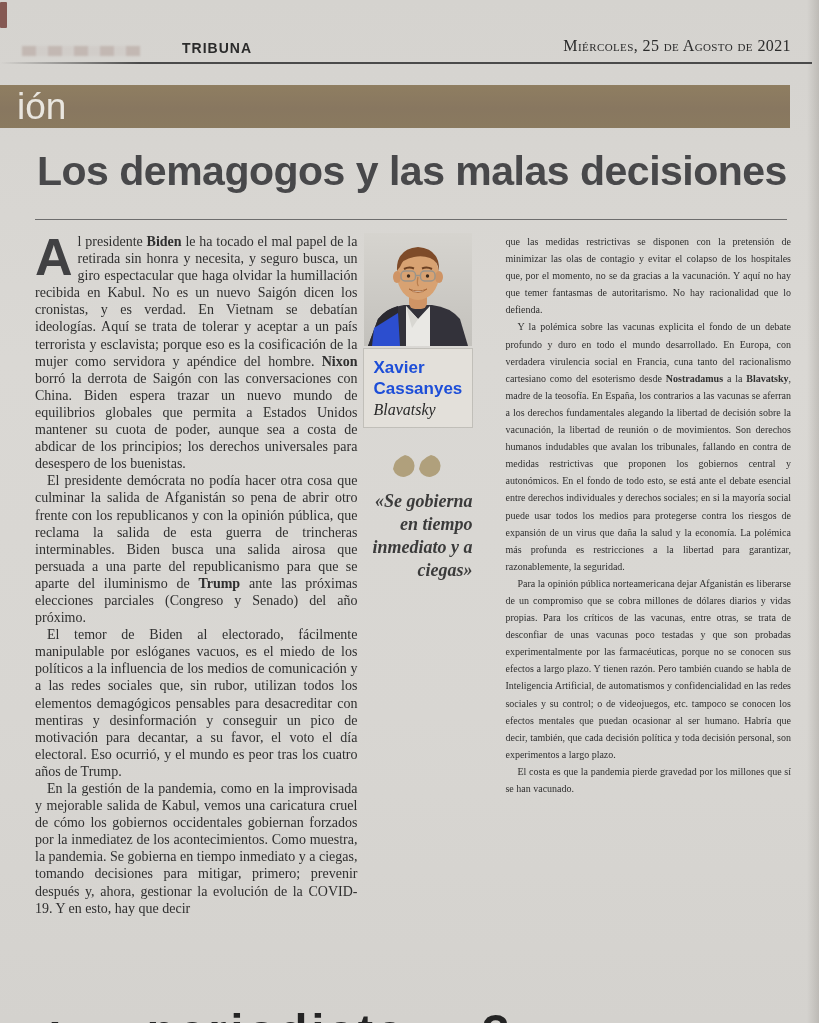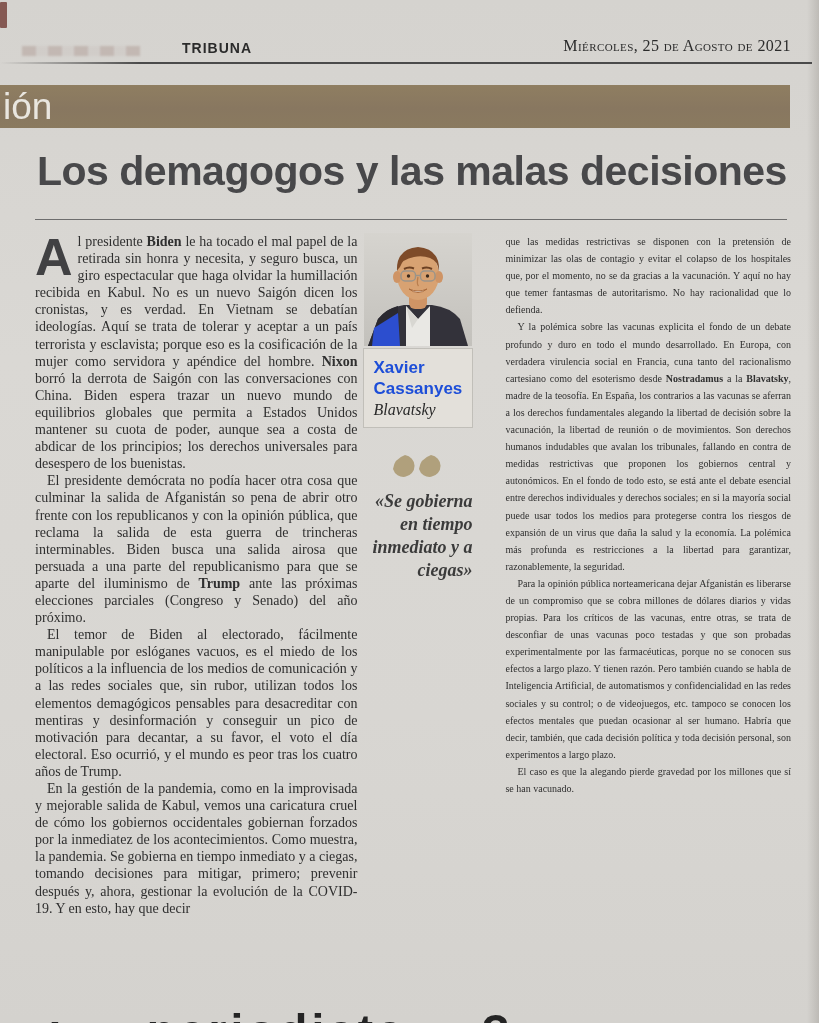--- a/index.html
+++ b/index.html
@@ -19,21 +19,21 @@
   
   .kicker{position:absolute;left:182px;top:40px;font-family:"Liberation Sans",sans-serif;
     font-weight:bold;font-size:14px;letter-spacing:1px;color:#2b2b2b;}
   .edition-date{position:absolute;right:28px;top:37px;font-size:16px;color:#2b2b2b;
     font-variant:small-caps;letter-spacing:.4px;}
   .header-rule{position:absolute;left:0;top:62px;width:812px;height:2px;
     background:linear-gradient(90deg,rgba(60,60,60,0) 0,#4a4a4a 140px,#4a4a4a 100%);}
   
   .section-banner{position:absolute;left:0;top:85px;width:790px;height:43px;
     background:linear-gradient(180deg,#8f7e61 0%,#887760 55%,#8a7a5f 100%);}
-  .section-banner .clipped{position:absolute;left:3px;top:1px;
+  .section-banner .clipped{position:absolute;left:17px;top:1px;
     font-family:"Liberation Sans",sans-serif;font-weight:300;font-size:37px;color:#e9e6df;}
   
   .headline{position:absolute;left:37px;top:148px;width:750px;
     font-family:"Liberation Sans",sans-serif;font-weight:bold;font-size:41px;
     letter-spacing:-.5px;color:#48484a;}
   .headline-rule{position:absolute;left:35px;top:219px;width:752px;height:1px;background:#6d6d6d;}
   
   .columns{position:absolute;left:35px;top:233px;width:756px;display:flex;}
   .col-left{width:332px;font-size:14px;line-height:17.1px;text-align:justify;}
   .col-right{width:294px;font-size:10px;line-height:17.1px;text-align:justify;margin-left:33px;}
@@ -140,21 +140,21 @@
         <path d="M40 6 Q29 10 28 20 A11 11 0 1 0 40 6 Z" fill="#b0a07c"></path>
       </svg>
 
       <div class="pull-quote">«Se gobierna en tiempo inmediato y a ciegas»</div>
     </div>
 
     <div class="col col-right">
       <p class="no-indent">que las medidas restrictivas se disponen con la pretensión de minimizar las olas de contagio y evitar el colapso de los hospitales que, por el momento, no se da gracias a la vacunación. Y aquí no hay que temer fantasmas de autoritarismo. No hay racionalidad que lo defienda.</p>
       <p>Y la polémica sobre las vacunas explicita el fondo de un debate profundo y duro en todo el mundo desarrollado. En Europa, con verdadera virulencia social en Francia, cuna tanto del racionalismo cartesiano como del esoterismo desde <b>Nostradamus</b> a la <b>Blavatsky</b>, madre de la teosofía. En España, los contrarios a las vacunas se aferran a los derechos fundamentales alegando la libertad de decisión sobre la vacunación, la libertad de reunión o de movimientos. Son derechos humanos indudables que avalan los tribunales, fallando en contra de medidas restrictivas que proponen los gobiernos central y autonómicos. En el fondo de todo esto, se está ante el debate esencial entre derechos individuales y derechos sociales; en si la mayoría social puede usar todos los medios para protegerse contra los riesgos de expansión de un virus que daña la salud y la economía. La polémica más profunda es restricciones a la libertad para garantizar, razonablemente, la seguridad.</p>
       <p>Para la opinión pública norteamericana dejar Afganistán es liberarse de un compromiso que se cobra millones de dólares diarios y vidas propias. Para los críticos de las vacunas, entre otras, se trata de desconfiar de unas vacunas poco testadas y que son probadas experimentalmente por las farmacéuticas, porque no se conocen sus efectos a largo plazo. Y tienen razón. Pero también cuando se habla de Inteligencia Artificial, de automatismos y confidencialidad en las redes sociales y su control; o de videojuegos, etc. tampoco se conocen los efectos mentales que puedan ocasionar al ser humano. Habría que decir, también, que cada decisión política y toda decisión personal, son experimentos a largo plazo.</p>
-      <p>El caso es que la alegando pierde gravedad por los millones que sí se han vacunado.</p>
+      <p>El costa es que la pandemia pierde gravedad por los millones que sí se han vacunado.</p>
     </div>
 
   </div>
 
   <div class="next-headline-clip">
     <span>¿··· periodista ···?</span>
   </div>
 
 </div>
 

